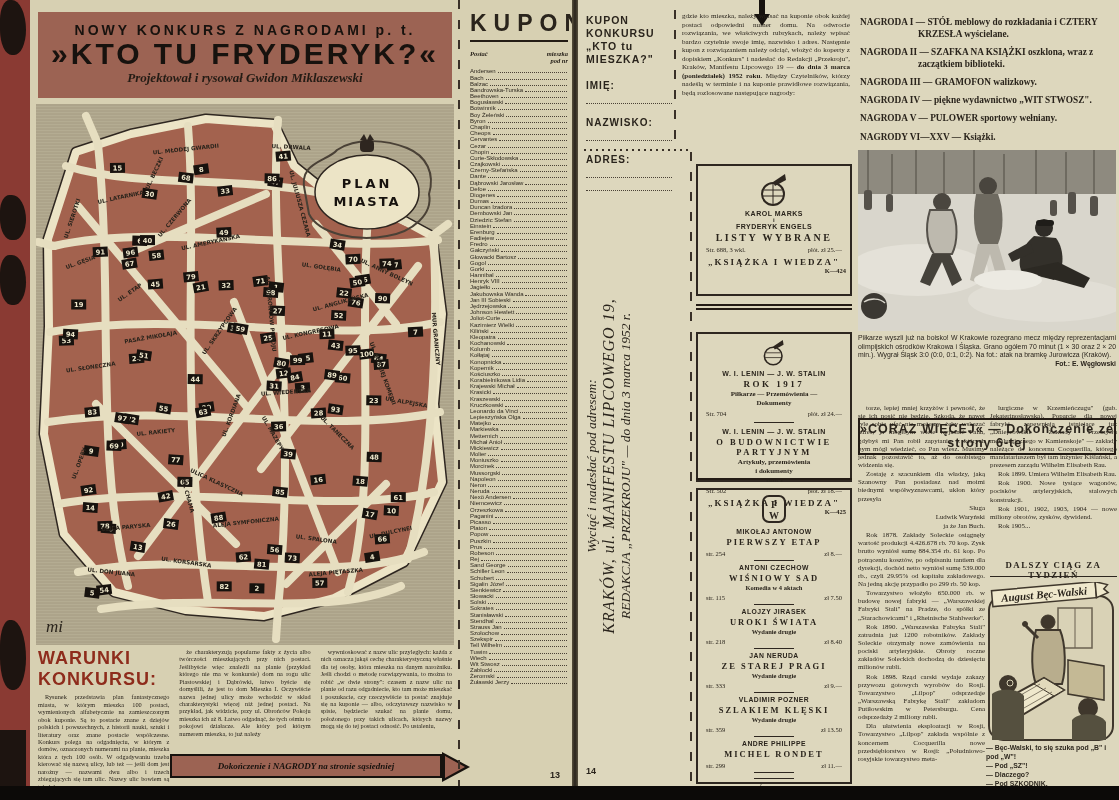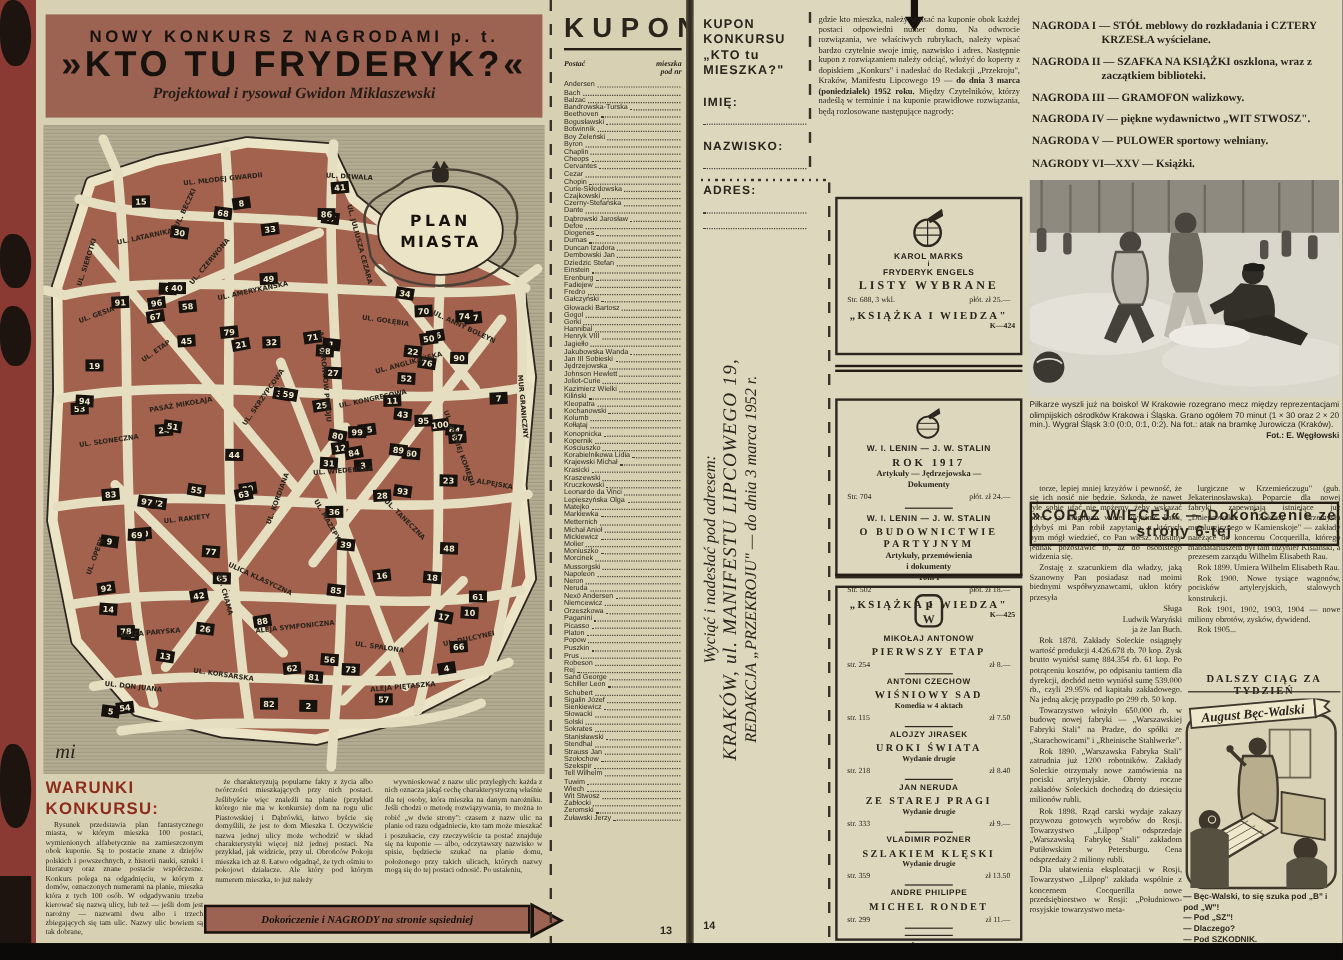--- a/index.html
+++ b/index.html
@@ -24,21 +24,21 @@
   #title-banner .l3 { font-style:italic; font-weight:bold; font-size:13px; color:#241c15; }
 
   
   #map-wrap { position:absolute; left:6px; top:104px; width:418px; height:541px; }
   #map-wrap svg { display:block; }
 
   
   #warunki { position:absolute; left:8px; top:648px; width:414px; height:138px; display:flex; gap:10px; overflow:hidden; }
   .wcol { width:132px; font-size:6.3px; line-height:1.18; text-align:justify; }
   .wcol p { text-indent:7px; }
-  #warunki-head { font-family:"Liberation Sans",sans-serif; font-weight:bold; font-size:14px; letter-spacing:1px; color:#8e2c1c; margin-bottom:3px; }
+  #warunki-head { font-family:"Liberation Sans",sans-serif; font-weight:bold; font-size:18px; letter-spacing:1px; color:#8e2c1c; margin-bottom:3px; }
   #arrow-banner { position:absolute; left:140px; top:752px; width:300px; height:30px; }
   #arrow-banner .bar { position:absolute; left:0; top:2px; width:272px; height:24px; background:#9c6353; border:2px solid #17120e; display:flex; align-items:center; justify-content:center; font-style:italic; font-weight:bold; font-size:9px; color:#17120e; }
   #arrow-banner .tip { position:absolute; right:0; top:0; width:0; height:0; border-top:15px solid transparent; border-bottom:15px solid transparent; border-left:28px solid #17120e; }
   #arrow-banner .tip-in { position:absolute; right:5px; top:4px; width:0; height:0; border-top:11px solid transparent; border-bottom:11px solid transparent; border-left:20px solid #9c6353; }
 
   
   #kupon-col { position:absolute; left:432px; top:0; width:110px; height:786px; padding:10px 4px 0 8px; }
   #kupon-title { font-family:"Liberation Sans",sans-serif; font-weight:bold; font-size:23px; letter-spacing:7px; border-bottom:2.5px solid #241c15; padding-bottom:3px; }
   #kupon-head { display:flex; justify-content:space-between; font-style:italic; font-weight:bold; font-size:6.5px; margin:8px 0 4px 0; }
   #kupon-head .r { text-align:right; line-height:1.1; }
@@ -1111,21 +1111,21 @@
 
   <div class="adbox" style="top:332px; height:150px; padding-top:4px;">
     <svg width="24" height="28" viewBox="0 0 30 34">
       <polygon points="14,10 26,2 27,8 16,14" fill="#2e2720"></polygon>
       <circle cx="14" cy="22" r="11" fill="none" stroke="#2e2720" stroke-width="2"></circle>
       <line x1="5" y1="18" x2="23" y2="18" stroke="#2e2720" stroke-width="1"></line>
       <line x1="4" y1="24" x2="24" y2="24" stroke="#2e2720" stroke-width="1"></line>
     </svg>
     <div class="ad-authors">W. I. LENIN — J. W. STALIN</div>
     <div class="ad-title" style="font-size:9px">ROK 1917</div>
-    <div class="ad-sub">Artykuły — Jędrzejowska —</div>
+    <div class="ad-sub">Piłkarze — Przemówienia —</div>
     <div class="ad-sub">Dokumenty</div>
     <div class="meta">
         <span>Str. 704</span>
         <span>płót. zł 24.—</span>
       </div>
     <div class="minirule"></div>
     <div class="ad-authors">W. I. LENIN — J. W. STALIN</div>
     <div class="ad-title" style="font-size:8.5px">O BUDOWNICTWIE PARTYJNYM</div>
     <div class="ad-sub">Artykuły, przemówienia</div>
     <div class="ad-sub">i dokumenty</div>

